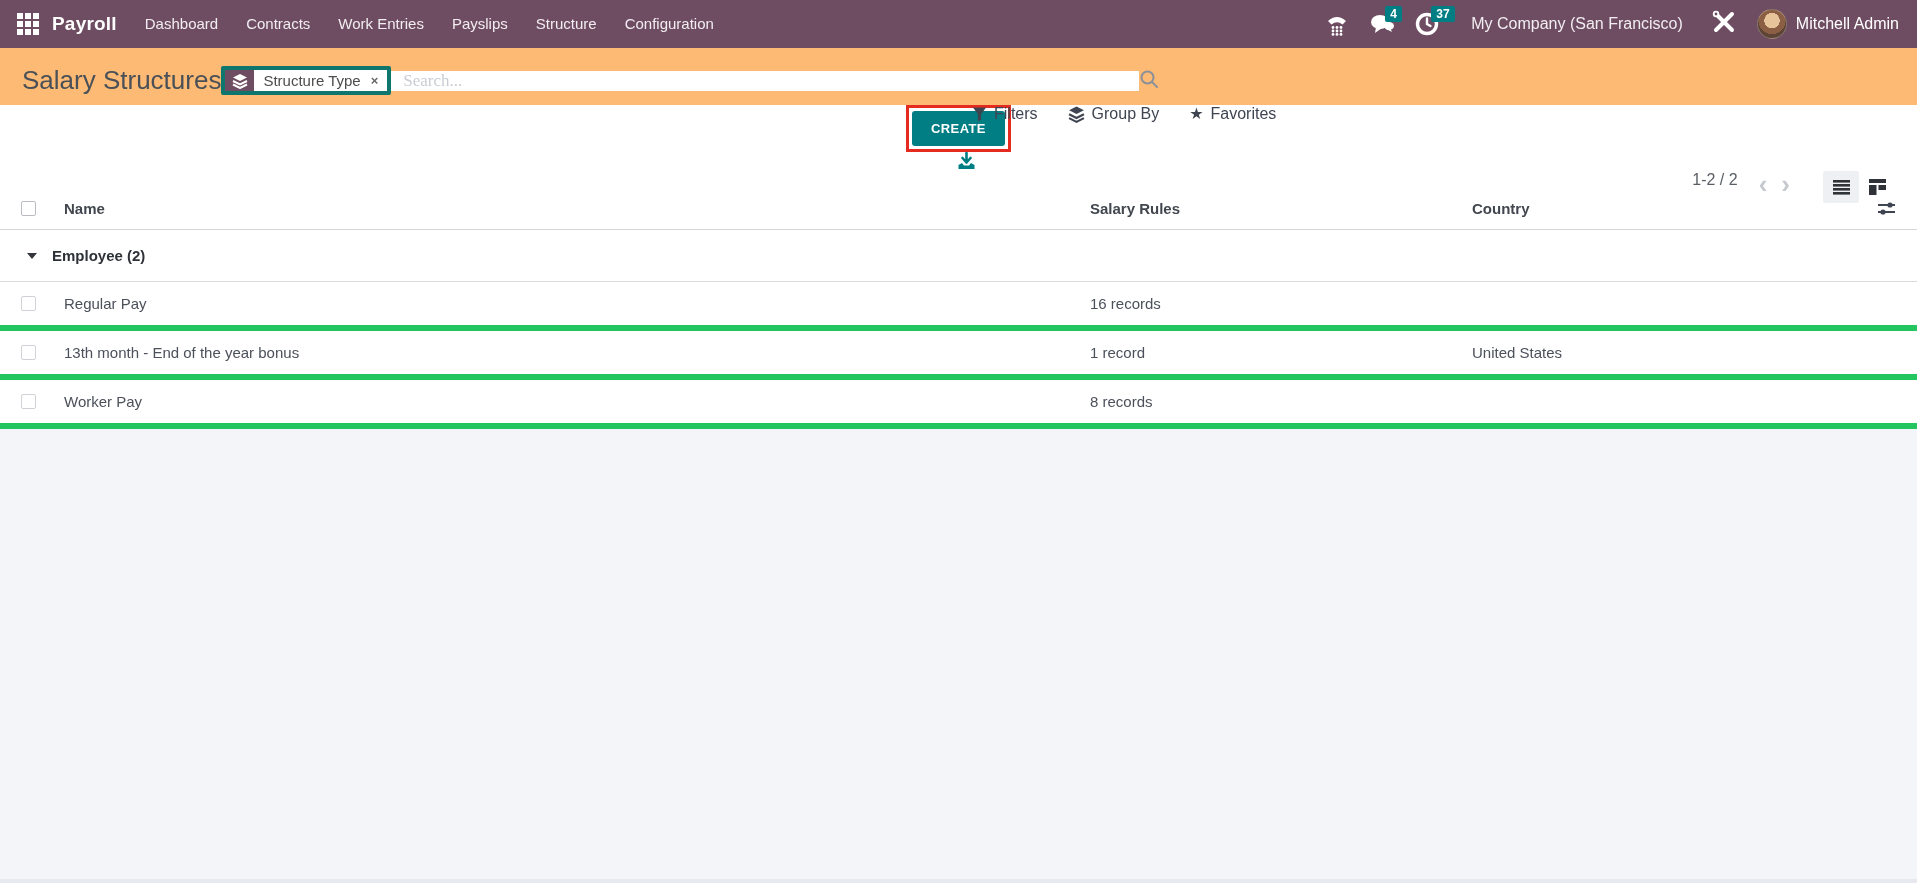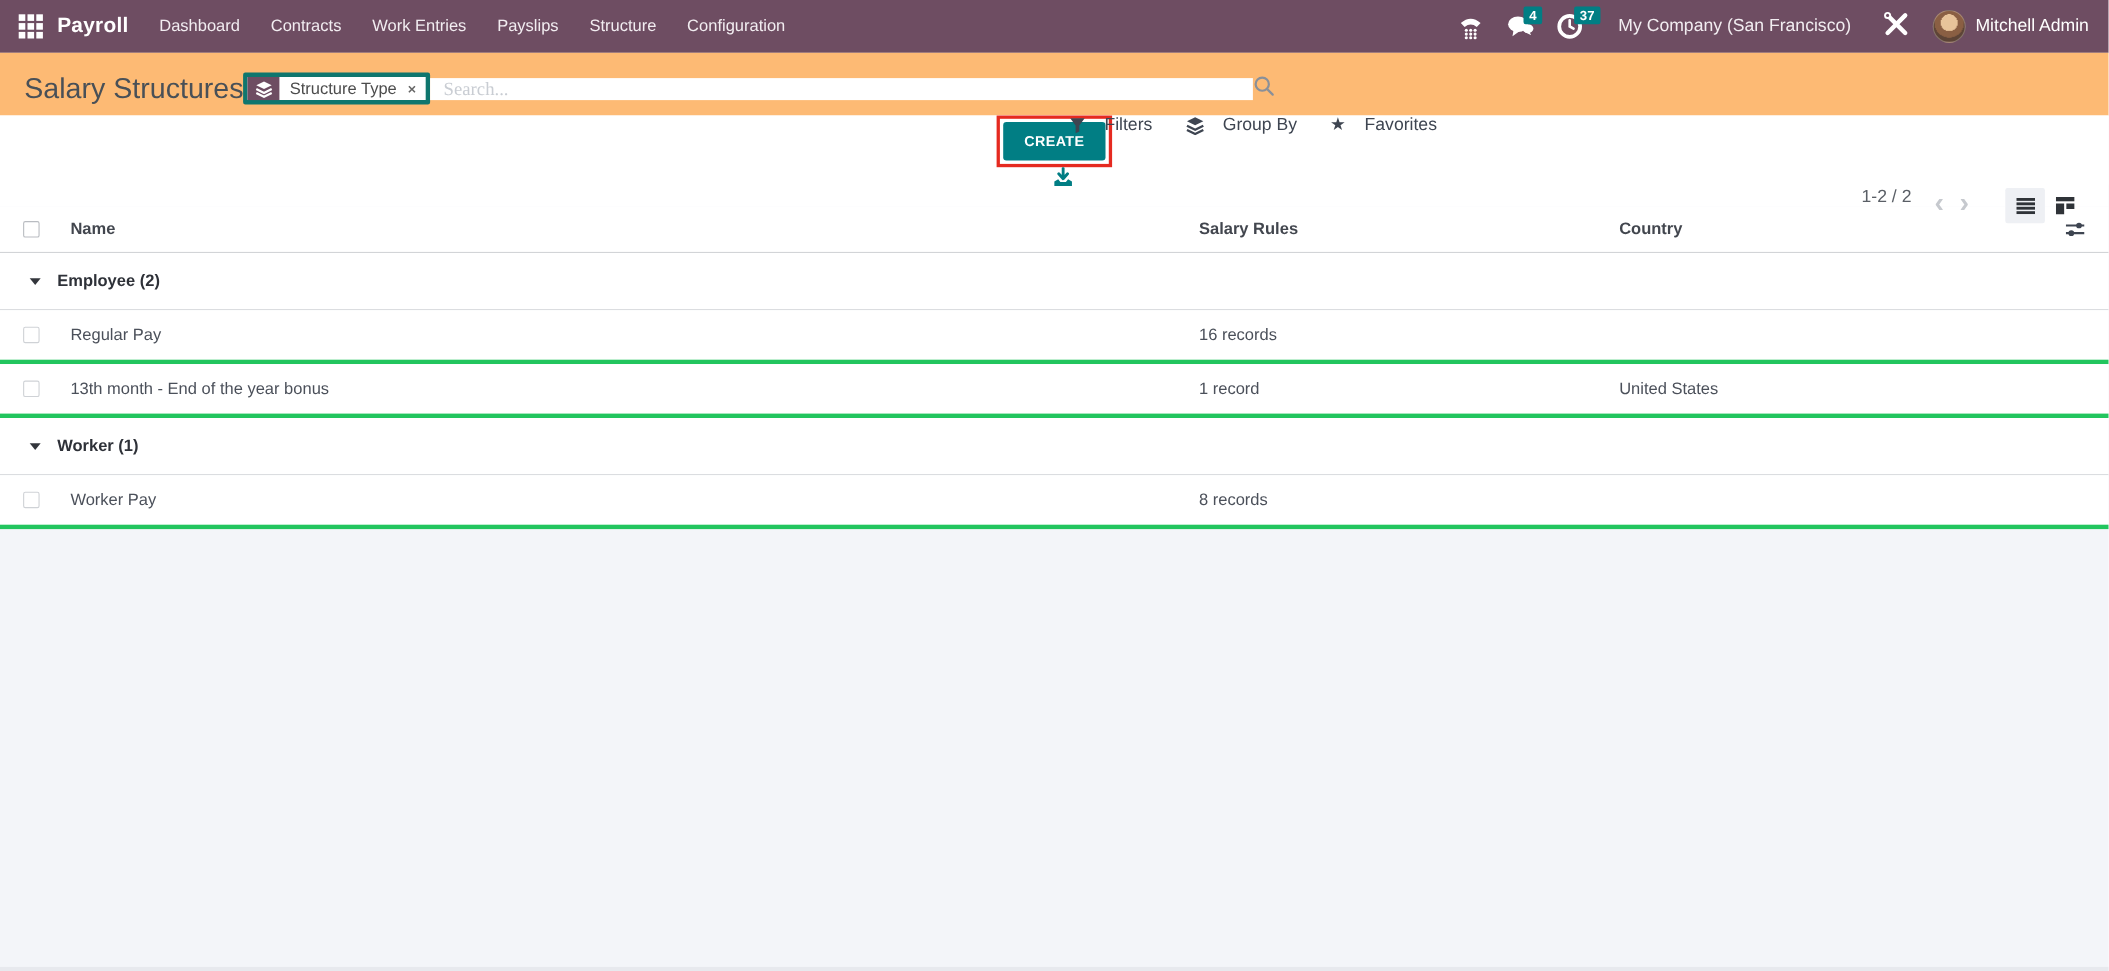--- a/index.html
+++ b/index.html
@@ -35,21 +35,21 @@
   .search-input { flex:1; border:none; outline:none; font-size:17px; color:#555; padding:0 12px; font-family:Liberation Serif, serif; }
   .search-input::placeholder { color:#c9cdd3; }
   .mag { cursor:pointer; margin-right:2px; }
 
   .cp-bottom { position:relative; height:63px; background:#fff; flex-shrink:0; display:flex; align-items:center; padding:0 22px;flex-direction:column; }
   .create-annot { border:3px solid #e52a20; padding:3px; display:inline-block; background:#fff; }
   .btn-create { background:#017E84; color:#fff; border:none; font-size:13px; font-weight:700; letter-spacing:.4px; padding:10px 19px; border-radius:3px; cursor:pointer; font-family:inherit; }
   .dl-btn { margin-left:16px; cursor:pointer; display:flex; align-items:center; }
 
   .mid-controls { position:absolute; left:972px; display:flex; align-items:center; gap:30px; }
-  .ctl-btn { display:flex; align-items:center; gap:17px; font-size:16px; color:#3e4551; cursor:pointer; white-space:nowrap; }
+  .ctl-btn { display:flex; align-items:center; gap:7px; font-size:16px; color:#3e4551; cursor:pointer; white-space:nowrap; }
   .star-glyph { font-size:16px; color:#3e4551; line-height:1; }
 
   .right-controls { margin-left:auto; display:flex; }
   .pager-text { font-size:16px; color:#5a5f66; margin-right:14px; }
   .pg-chev { font-size:26px; color:#c6c9ce; line-height:1; padding:0 7px; cursor:pointer; font-weight:700; }
   .view-switch { display:flex; margin-left:26px; }
   .vs-btn { width:36px; height:32px; display:flex; align-items:center; justify-content:center; cursor:pointer; border-radius:2px; }
   .vs-btn.active { background:#eef0f4; }
 
   
@@ -57,21 +57,21 @@
   .lv-spacer { height:20px; background:#fff; }
   .lv-grid { display:grid; grid-template-columns:52px 1023px 385px 395px 62px; background:#fff; align-items:center; }
   .lv-head { height:42px; border-bottom:1px solid #d2d4d7; }
   .lv-head .col-label { font-size:15px; font-weight:700; color:#42464e; cursor:pointer; }
   .cell-pad { padding-left:12px; }
   .cell-pad2 { padding-left:15px; }
   .cbx { width:15px; height:15px; border:1px solid #b9bcc1; border-radius:2px; background:#fff; margin-left:21px; cursor:pointer; }
   .group-row { height:52px; border-bottom:1px solid #d8dadd; cursor:pointer; grid-template-columns:52px 1865px; }
   .caret { width:0; height:0; border-left:5px solid transparent; border-right:5px solid transparent; border-top:6px solid #33363c; margin-left:27px; }
   .group-label { font-size:15px; font-weight:700; color:#2e3138; padding-left:0px; }
-  .data-row { height:49px; border-bottom:4px solid #22c55e; cursor:pointer; }
+  .data-row { height:49px; border-bottom:6px solid #22c55e; cursor:pointer; }
   .data-row .cbx { border-color:#cfd2d6; }
   .cell-text { font-size:15px; color:#4b505a; }
   .head-gear { display:flex; justify-content:center; cursor:pointer; }
   .bottom-strip { height:4px; background:#e7e9ee; margin-top:auto; }
 </style>
 </head>
 <body>
 
 <div class="navbar">
   <div class="apps-btn">
@@ -258,24 +258,20 @@
   </div>
 
   <div class="lv-grid data-row">
     <div class="cbx"></div>
     <div class="cell-text cell-pad">13th month - End of the year bonus</div>
     <div class="cell-text cell-pad2">1 record</div>
     <div class="cell-text cell-pad">United States</div>
     <div></div>
   </div>
 
-  <div class="lv-grid group-row">
-    <div class="caret"></div>
-    <div class="group-label">Worker (1)</div>
-  </div>
 
   <div class="lv-grid data-row">
     <div class="cbx"></div>
     <div class="cell-text cell-pad">Worker Pay</div>
     <div class="cell-text cell-pad2">8 records</div>
     <div class="cell-text cell-pad"></div>
     <div></div>
   </div>
 
   <div class="bottom-strip"></div>

